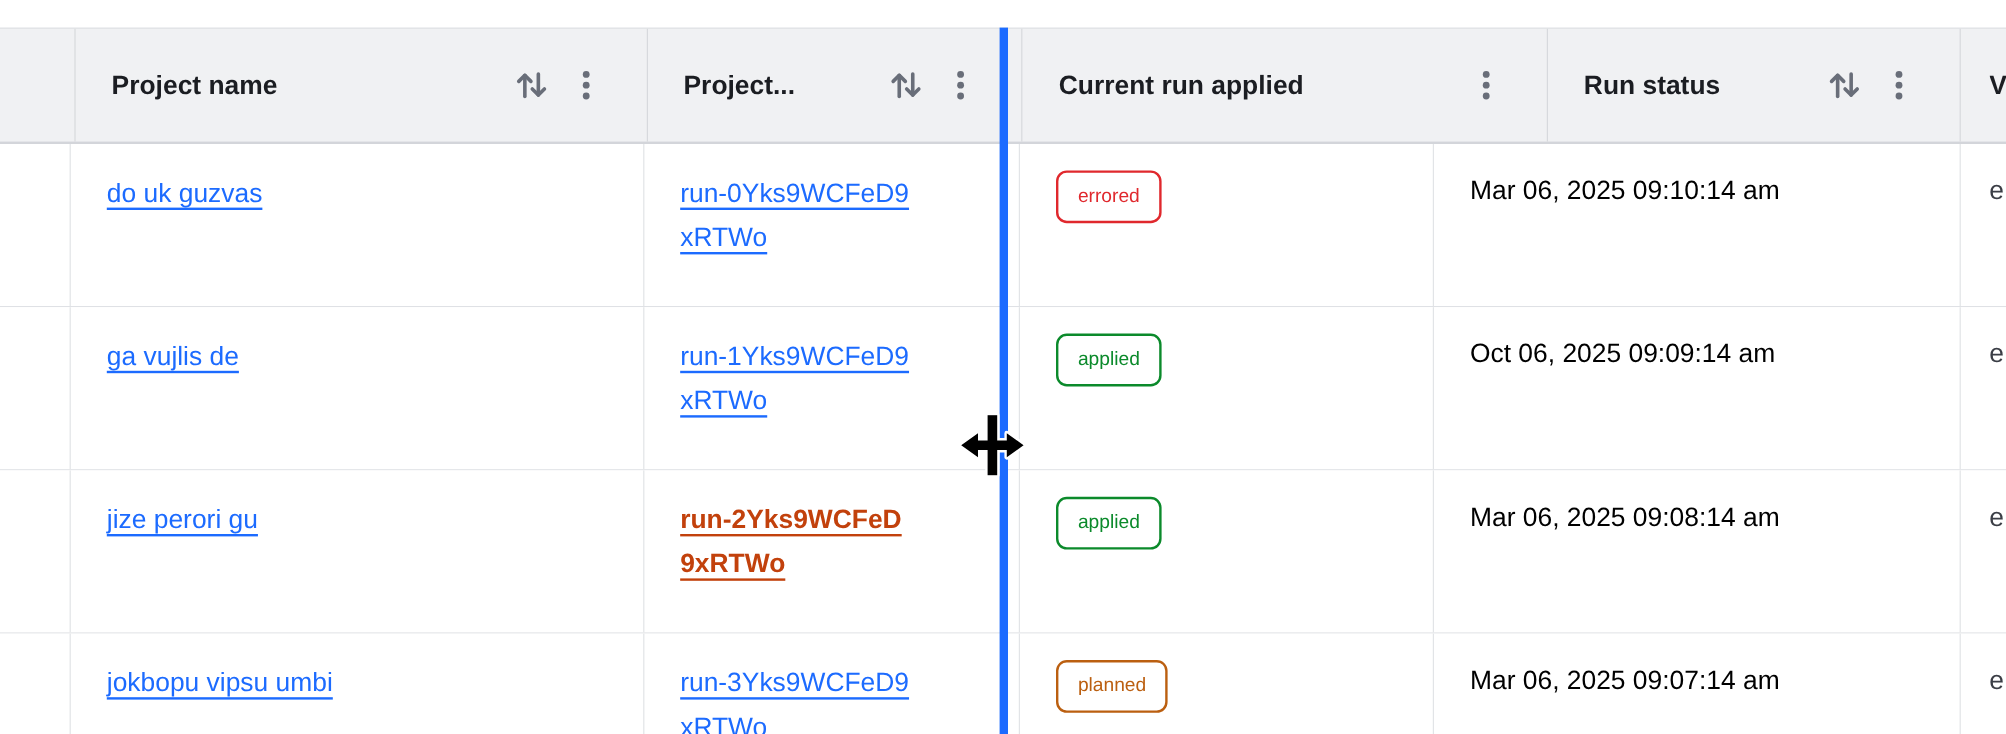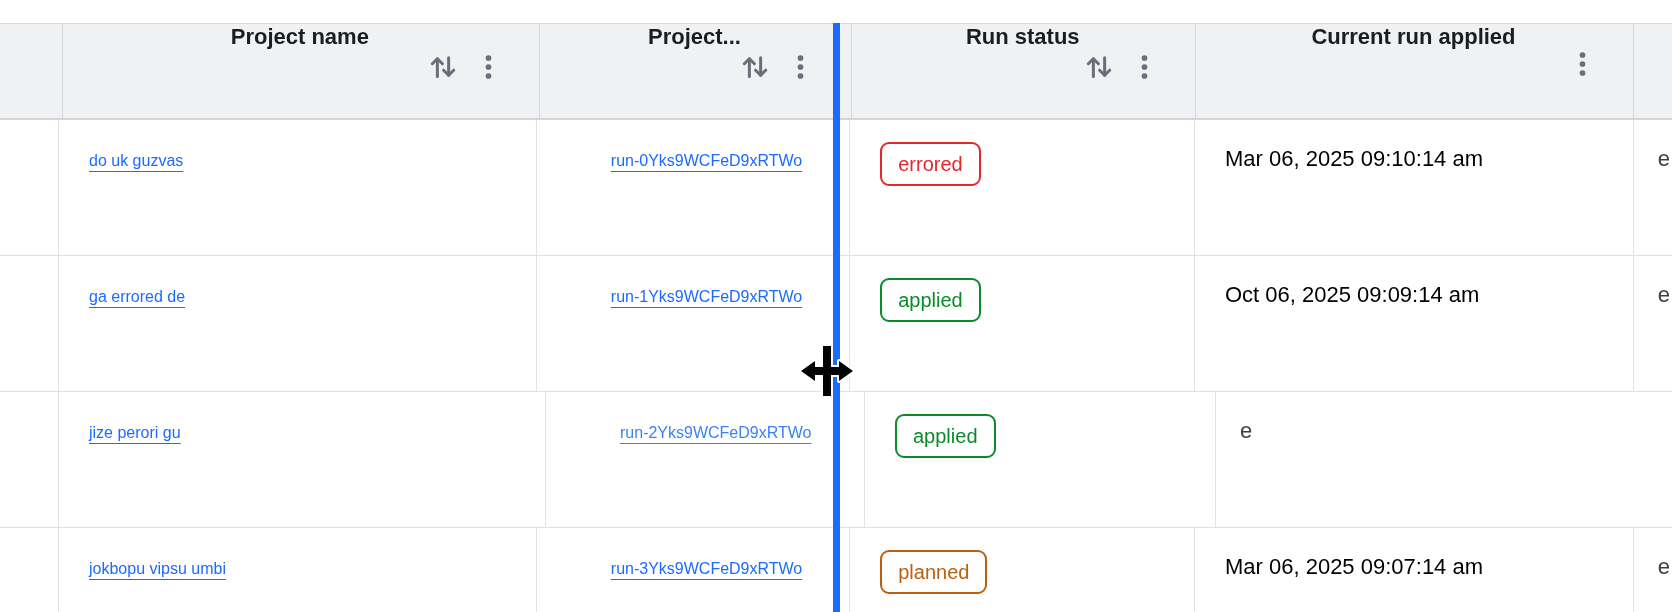--- a/index.html
+++ b/index.html
@@ -14,43 +14,43 @@
   .c0 { width: 28px; }   
   .c1 { width: 487px; }  
   .c2 { width: 319px; }  
   .c3 { width: 351px; }  
   .c4 { width: 447px; }  
   .c5 { width: 128px; }  
 
   .header-row { display: flex; height: 96px; background: #f0f1f3;
     border-bottom: 2px solid #d3d5da; }
   .hcell { display: flex; align-items: center; padding: 0 32px 0 30px;
-    border-right: 1px solid #d7d9dd; height: 100%; flex-direction: column; }
+    border-right: 1px solid #d7d9dd; height: 100%; }
   .hcell.last { border-right: none; padding-left: 24px; }
   .hlabel { font-size: 22px; font-weight: 700; color: #1b1d22; white-space: nowrap;
     overflow: hidden; }
   .hicons { margin-left: auto; display: flex; align-items: center; gap: 26px;
     padding-right: 14px; }
   .icon-btn { background: none; border: none; cursor: pointer; display: flex;
     align-items: center; justify-content: center; padding: 0; }
 
   .body-row { display: flex; height: 136px; border-bottom: 1px solid #dfe1e5;
     background: #ffffff; }
   .cell { padding: 22px 28px 0 30px; border-right: 1px solid #e2e4e7; height: 100%;
     overflow: hidden; }
   .cell.last { border-right: none; padding-left: 24px; }
 
   .cell a { color: #1c6bff; text-decoration: underline; text-underline-offset: 5px;
-    font-size: 16px; line-height: 37px; }
-  .run-link { display: inline-block; width: 192px; word-break: break-all; margin-left: 44px; }
+    font-size: 22px; line-height: 37px; }
+  .run-link { display: inline-block; width: 192px; word-break: break-all; }
   .date-text { color: #000000; font-size: 22px; line-height: 34px; white-space: nowrap; }
   .partial-text { color: #3b3e46; font-size: 22px; line-height: 34px; }
 
   .badge { display: inline-block; border: 2px solid currentColor; border-radius: 9px;
-    padding: 9px 16px; font-size: 20px; line-height: 22px; background: #ffffff;
+    padding: 9px 16px; font-size: 16px; line-height: 22px; background: #ffffff;
     white-space: nowrap; text-align: center; }
 
   
   .resize-indicator { position: absolute; top: 23px; left: 833px; width: 7px;
     height: 589px; z-index: 5; }
 
   
   .cursor-glyph { position: absolute; left: 798px; top: 343px; z-index: 6;
     pointer-events: none; }
 </style>
@@ -98,20 +98,33 @@
           <button class="icon-btn">
             <svg width="9" height="28" viewBox="0 0 6 18" fill="#696e79">
               <circle cx="3" cy="3" r="1.9"></circle>
                 <circle cx="3" cy="9" r="1.9"></circle>
                 <circle cx="3" cy="15" r="1.9"></circle>
             </svg>
           </button>
         </span>
       </div>
 
+      <div class="hcell c4">
+        <span class="hlabel">Current run applied</span>
+        <span class="hicons">
+          <button class="icon-btn">
+            <svg width="9" height="28" viewBox="0 0 6 18" fill="#696e79">
+              <circle cx="3" cy="3" r="1.9"></circle>
+                <circle cx="3" cy="9" r="1.9"></circle>
+                <circle cx="3" cy="15" r="1.9"></circle>
+            </svg>
+          </button>
+        </span>
+      </div>
+
       <div class="hcell c3">
         <span class="hlabel">Run status</span>
         <span class="hicons">
           <button class="icon-btn">
             <svg width="30" height="34" viewBox="0 0 16 16" fill="none" stroke="#696e79" stroke-width="1.6" stroke-linecap="round" stroke-linejoin="round">
               <path d="M5 13 V3.6"></path>
                 <path d="M2.3 6.3 L5 3.6 L7.7 6.3"></path>
               <path d="M11 3 V12.4"></path>
                 <path d="M8.3 9.7 L11 12.4 L13.7 9.7"></path>
             </svg>
@@ -119,33 +132,20 @@
           <button class="icon-btn">
             <svg width="9" height="28" viewBox="0 0 6 18" fill="#696e79">
               <circle cx="3" cy="3" r="1.9"></circle>
                 <circle cx="3" cy="9" r="1.9"></circle>
                 <circle cx="3" cy="15" r="1.9"></circle>
             </svg>
           </button>
         </span>
       </div>
 
-      <div class="hcell c4">
-        <span class="hlabel">Current run applied</span>
-        <span class="hicons">
-          <button class="icon-btn">
-            <svg width="9" height="28" viewBox="0 0 6 18" fill="#696e79">
-              <circle cx="3" cy="3" r="1.9"></circle>
-                <circle cx="3" cy="9" r="1.9"></circle>
-                <circle cx="3" cy="15" r="1.9"></circle>
-            </svg>
-          </button>
-        </span>
-      </div>
-
       <div class="hcell c5 last">
         <span class="hlabel">V</span>
       </div>
     </div>
 
     <div id="table-body">
   <div class="body-row">
     <div class="cell c0"></div>
     <div class="cell c1">
       <a href="#" style="color: rgb(28, 107, 255);">do uk guzvas</a>
@@ -160,21 +160,21 @@
       <span class="date-text">Mar 06, 2025 09:10:14 am</span>
     </div>
     <div class="cell c5 last">
       <span class="partial-text">e</span>
     </div>
   </div>
 
   <div class="body-row">
     <div class="cell c0"></div>
     <div class="cell c1">
-      <a href="#" style="color: rgb(28, 107, 255);">ga errored de</a>
+      <a href="#" style="color: rgb(28, 107, 255);">ga vujlis de</a>
     </div>
     <div class="cell c2">
       <a href="#" class="run-link" style="color: rgb(28, 107, 255);">run-1Yks9WCFeD9xRTWo</a>
     </div>
     <div class="cell c3">
       <span class="badge" style="color: rgb(11, 138, 43); border-color: rgb(11, 138, 43);">applied</span>
     </div>
     <div class="cell c4">
       <span class="date-text">Oct 06, 2025 09:09:14 am</span>
     </div>
@@ -182,24 +182,27 @@
       <span class="partial-text">e</span>
     </div>
   </div>
 
   <div class="body-row">
     <div class="cell c0"></div>
     <div class="cell c1">
       <a href="#" style="color: rgb(28, 107, 255);">jize perori gu</a>
     </div>
     <div class="cell c2">
-      <a href="#" class="run-link" style="color: #3b82f6;">run-2Yks9WCFeD9xRTWo</a>
+      <a href="#" class="run-link" style="color: #c2410c; font-weight: bold;">run-2Yks9WCFeD9xRTWo</a>
     </div>
     <div class="cell c3">
       <span class="badge" style="color: rgb(11, 138, 43); border-color: rgb(11, 138, 43);">applied</span>
+    </div>
+    <div class="cell c4">
+      <span class="date-text">Mar 06, 2025 09:08:14 am</span>
     </div>
     <div class="cell c5 last">
       <span class="partial-text">e</span>
     </div>
   </div>
 
   <div class="body-row">
     <div class="cell c0"></div>
     <div class="cell c1">
       <a href="#" style="color: rgb(28, 107, 255);">jokbopu vipsu umbi</a>

